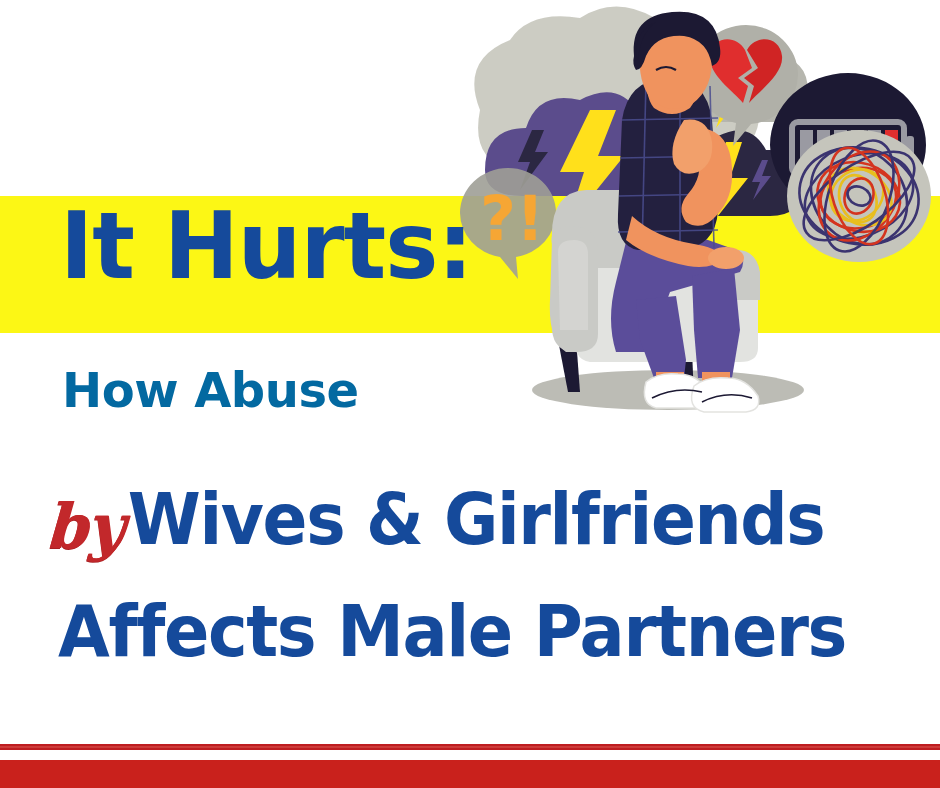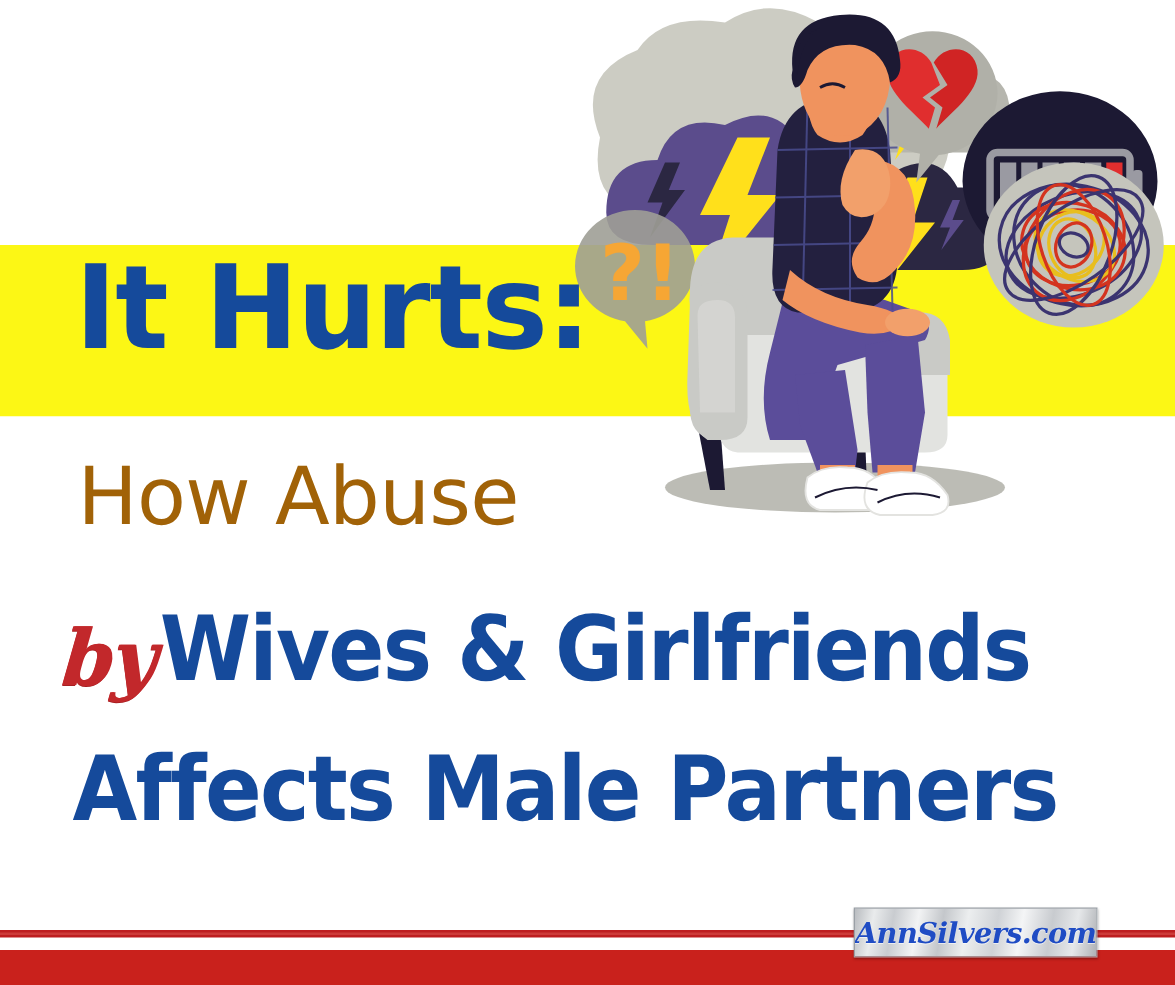--- a/index.html
+++ b/index.html
@@ -40,23 +40,23 @@
     left:60px;top:200px;
     font-size:93px;line-height:1.0;
     font-weight:bold;
     color:#154A9B;
     letter-spacing:-1px;
     font-family:"DejaVu Sans","Liberation Sans",sans-serif;
     transform:scaleX(0.96);transform-origin:left center;
   }
   .line-2{
     left:62px;top:366px;
-    font-size:64px;line-height:1.0;
-    font-weight:normal;
-    color:#a16207;
+    font-size:48px;line-height:1.0;
+    font-weight:bold;
+    color:#0369a1;
     letter-spacing:-0.5px;
     font-family:"DejaVu Sans","Liberation Sans",sans-serif;
   }
   .line-3{
     left:52px;top:483px;
     font-size:72px;line-height:1.0;
     font-weight:bold;
     color:#154A9B;
     letter-spacing:-1.5px;
     font-family:"DejaVu Sans","Liberation Sans",sans-serif;
@@ -294,17 +294,14 @@
       <span class="by-word">by</span><span>Wives &amp; Girlfriends</span>
     </div>
 
     <div class="line line-4">Affects Male Partners</div>
   </div>
 
   <div class="red-thin"></div>
   <div class="red-thin-inner"></div>
   <div class="red-thick"></div>
 
-  <div class="logo-plaque">
-    <span class="logo-text">AnnSilvers.com</span>
-  </div>
 
 </div>
 
 </body></html>

